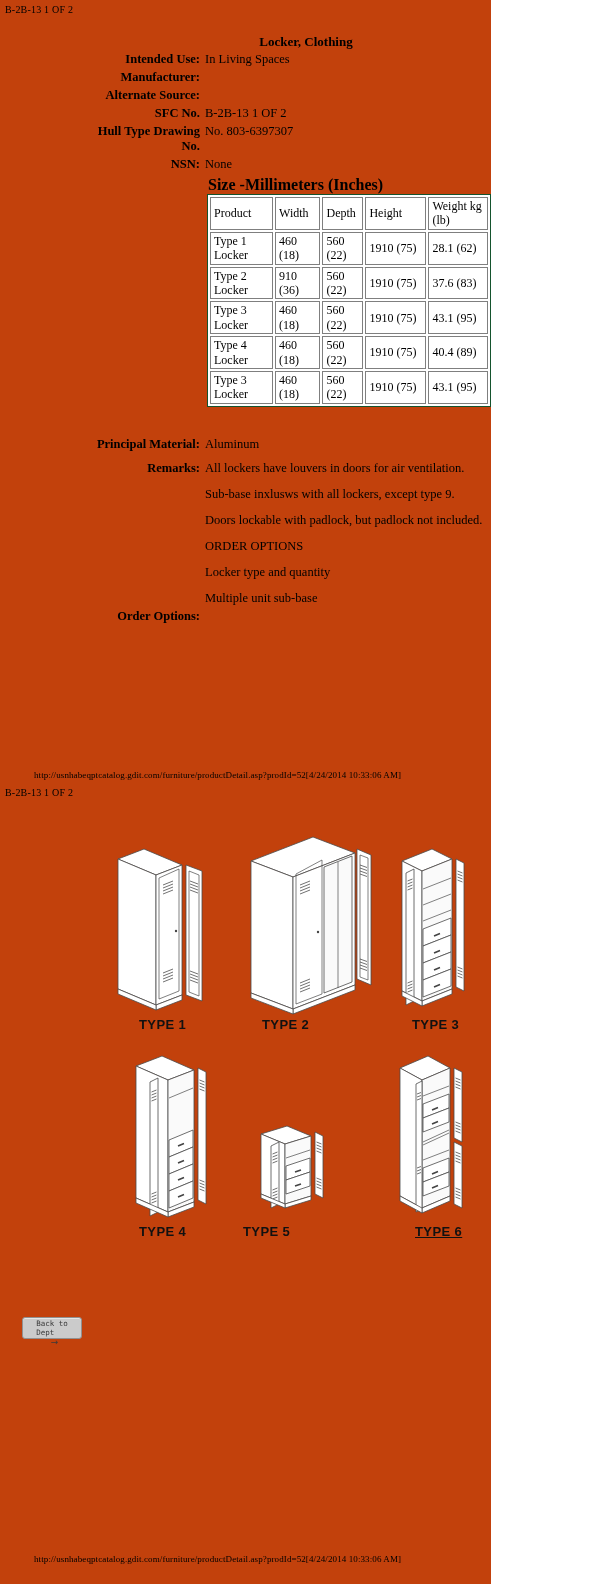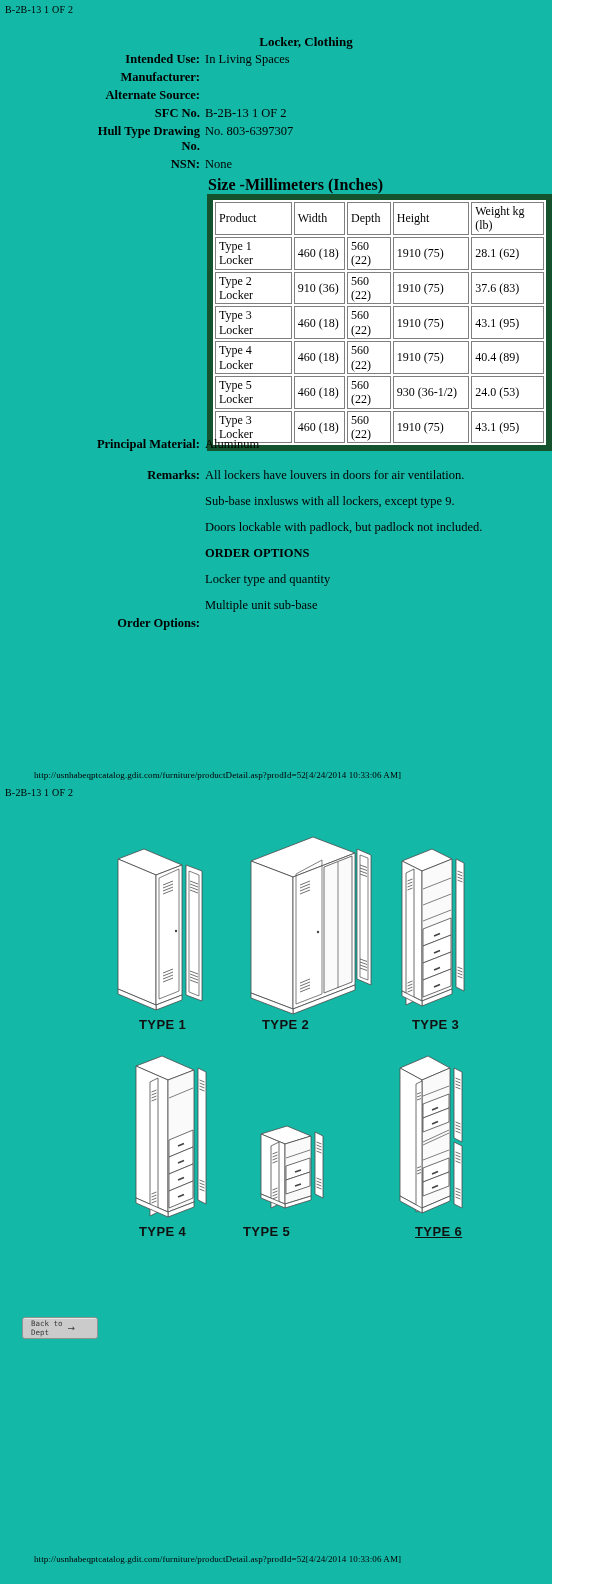--- a/index.html
+++ b/index.html
@@ -1,43 +1,43 @@
 <!DOCTYPE html>
 <html><head>
 <meta charset="utf-8">
 <style>
   html,body{margin:0;padding:0;background:#fff;}
-  .page{position:relative;width:552px;height:1584px;background:#14b8a6;
+  .page{position:relative;width:491px;height:1584px;background:#c2410c;
         font-family:"Liberation Serif",serif;color:#000;overflow:hidden;}
   .pagehdr{position:absolute;font-size:10px;letter-spacing:.2px;}
   .url{position:absolute;font-size:9px;letter-spacing:.1px;padding-left:30px;}
   .doc-title{position:absolute;top:34px;left:0;width:612px;text-align:center;
              font-weight:bold;font-size:13px;}
   .fields{position:absolute;top:52px;left:0;width:612px;}
   .frow{display:flex;margin-bottom:3px;font-size:12.5px;line-height:1.2;}
   .flabel{font-weight:bold;text-align:right;width:205px;padding-right:5px;
           box-sizing:border-box;white-space:pre-line;padding-left:44px;}
   .fvalue{flex:1;}
   .size-heading{position:absolute;top:176px;left:208px;font-weight:bold;font-size:16px;}
-  .size-table{position:absolute;top:194px;left:207px;border:6px solid #14532d;
+  .size-table{position:absolute;top:194px;left:207px;border:1px solid #14532d;
               border-collapse:separate;border-spacing:2px;background:#fff;}
   .size-table td{border:1px solid #7f7f7f;padding:1px 3px;font-size:12px;
                  line-height:1.2;vertical-align:middle;font-weight:normal;}
   .c-prod{width:70px;} .c-w{width:44px;} .c-d{width:36px;} .c-h{width:70px;} .c-wt{width:66px;}
   .materials{position:absolute;top:437px;left:0;width:612px;}
-  .mb3{margin-bottom:3px;} .mb6{margin-bottom:16px;} .mb11{margin-bottom:11px;}
-  .bold{font-weight:bold;}
+  .mb3{margin-bottom:3px;} .mb6{margin-bottom:9px;} .mb11{margin-bottom:11px;}
+  .bold{font-weight:normal;}
   .figure{position:absolute;}
   .figure svg{display:block;width:100%;height:100%;}
   .type-label{position:absolute;font-family:"Liberation Sans",sans-serif;
               font-weight:bold;font-size:13px;letter-spacing:.4px;color:#111;}
   .back-btn{position:absolute;left:22px;top:1317px;width:58px;height:18px;
             background:#cbcbcb;border:1px solid #919191;border-radius:3px;
-            display:flex;align-items:center;padding:1px 8px;
-            box-shadow:inset 0 1px 0 #e6e6e6;cursor:pointer;}
+            display:flex;align-items:center;padding:1px 0;
+            box-shadow:inset 0 1px 0 #e6e6e6;cursor:pointer;flex-direction:column;}
   .back-txt{font-family:"DejaVu Sans Mono",monospace;font-size:7.5px;
             line-height:1.2;color:#3a3a3a;}
   .back-arrow{font-family:"DejaVu Sans",sans-serif;font-size:9px;color:#3a3a3a;margin-left:5px;}
   svg .f{fill:#fff;stroke:#4a4a4a;stroke-width:.8;stroke-linejoin:round;}
   svg .fi{fill:#fafafa;stroke:#4a4a4a;stroke-width:.8;stroke-linejoin:round;}
   svg .ln{fill:none;stroke:#4a4a4a;stroke-width:.7;}
   svg .lv{fill:none;stroke:#333;stroke-width:.7;}
   svg .hd{fill:none;stroke:#444;stroke-width:1.6;}
 </style>
 </head>
@@ -108,27 +108,20 @@
       <td>560 (22)</td>
       <td>1910 (75)</td>
       <td>43.1 (95)</td>
     </tr>
     <tr>
       <td>Type 4 Locker</td>
       <td>460 (18)</td>
       <td>560 (22)</td>
       <td>1910 (75)</td>
       <td>40.4 (89)</td>
-    </tr>
-    <tr>
-      <td>Type 5 Locker</td>
-      <td>460 (18)</td>
-      <td>560 (22)</td>
-      <td>930 (36-1/2)</td>
-      <td>24.0 (53)</td>
     </tr>
     <tr>
       <td>Type 3 Locker</td>
       <td>460 (18)</td>
       <td>560 (22)</td>
       <td>1910 (75)</td>
       <td>43.1 (95)</td>
     </tr>
   </tbody>
     </table>

